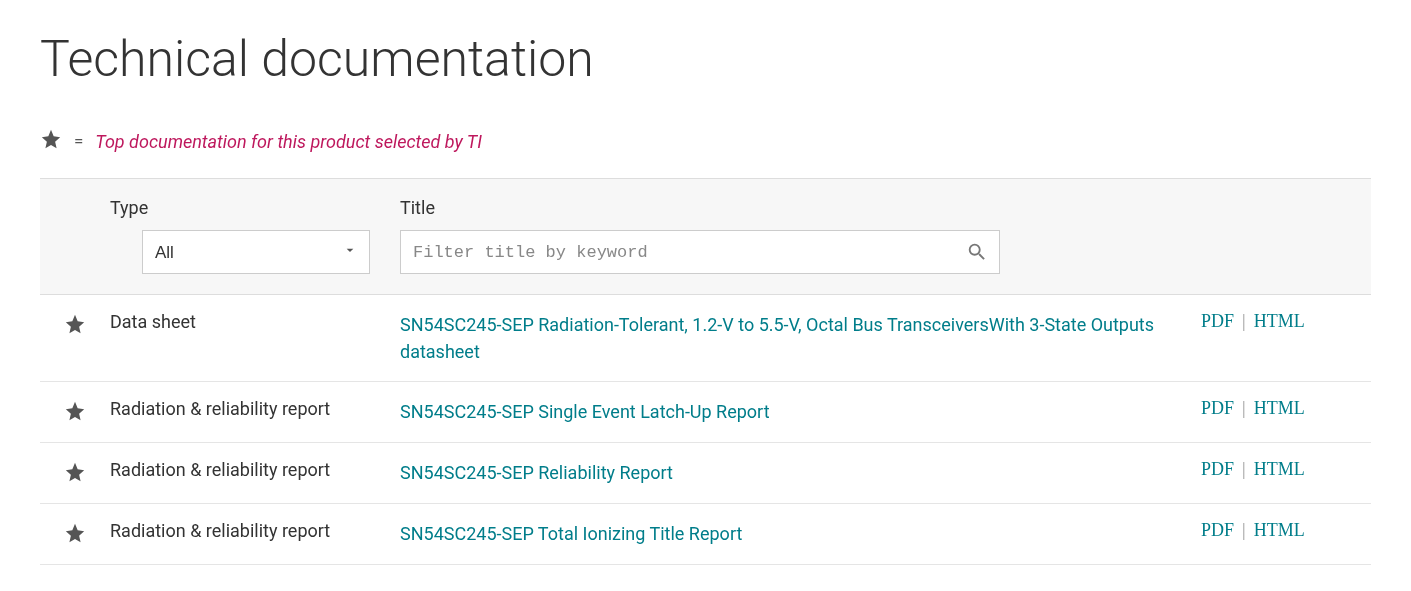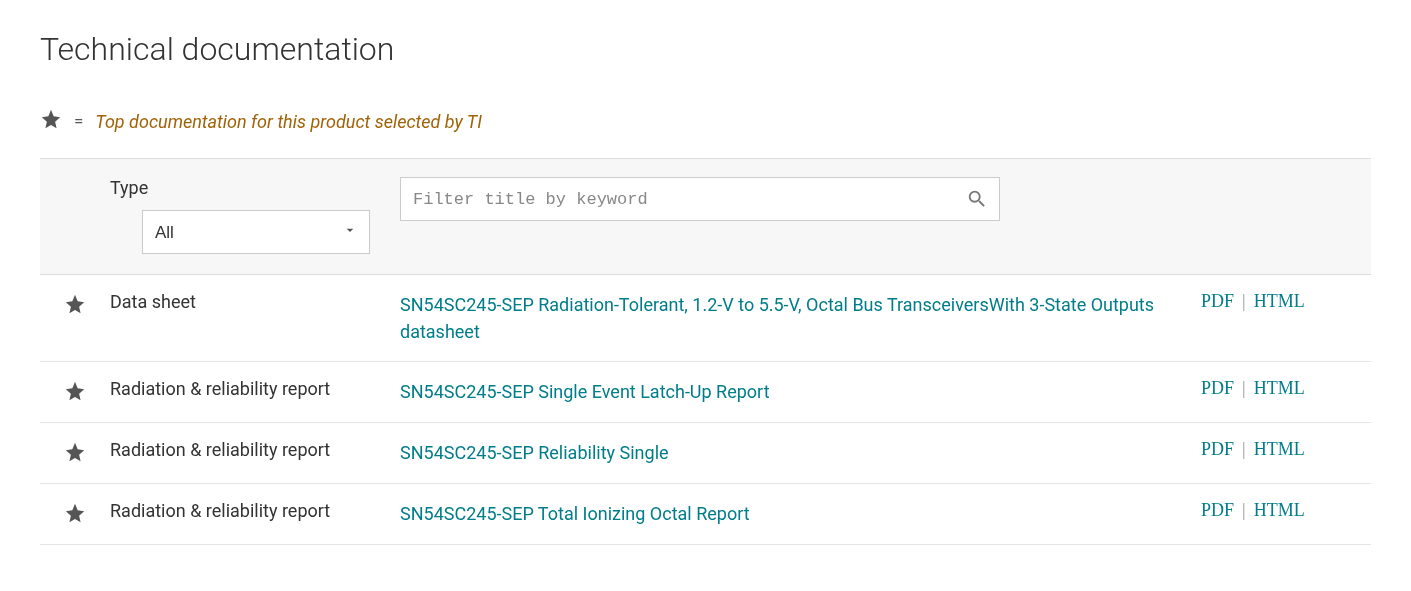--- a/index.html
+++ b/index.html
@@ -1,20 +1,20 @@
 <!DOCTYPE html>
 <html><head>
   <meta charset="utf-8">
   <style>
     * { box-sizing: border-box; margin: 0; padding: 0; }
     body { font-family: -apple-system, BlinkMacSystemFont, "Segoe UI", Roboto, Arial, sans-serif; background: #fff; color: #333; padding: 30px 40px; }
-    h1 { font-size: 32px; font-weight: 300; color: #333; margin-bottom: 40px; }
+    h1 { font-size: 50px; font-weight: 300; color: #333; margin-bottom: 40px; }
     .legend { display: flex; align-items: center; gap: 12px; margin-bottom: 24px; }
     .legend .eq { color: #555; font-size: 17px; }
-    .legend .desc { font-style: italic; color: #a16207; font-size: 18px; }
+    .legend .desc { font-style: italic; color: #be185d; font-size: 18px; }
     .star-icon { width: 22px; height: 22px; fill: #555; flex-shrink: 0; }
     .table-wrap { width: 100%; }
     .thead { background: #f7f7f7; border-top: 1px solid #ddd; border-bottom: 1px solid #ddd; padding: 18px 0 20px; display: flex; }
     .col-star { width: 70px; flex-shrink: 0; display: flex; justify-content: center; align-items: flex-start; padding-top: 2px; }
     .col-type { width: 290px; flex-shrink: 0; padding-right: 20px; }
     .col-title { flex: 1; padding-right: 20px; }
     .col-links { width: 170px; flex-shrink: 0; text-align: left; font-family: Liberation Serif, serif; }
     .th-label { font-size: 18px; color: #333; margin-bottom: 12px; display: block; }
     .select-wrap { position: relative; width: 260px; padding-left: 32px; }
     .select-wrap select { width: 100%; height: 44px; border: 1px solid #ccc; background: #fff; font-size: 17px; padding: 0 40px 0 12px; appearance: none; -webkit-appearance: none; color: #333; cursor: pointer; }
@@ -55,20 +55,21 @@
           <option>All</option>
         </select>
         <span class="chevron">
           <svg viewBox="0 0 24 24">
               <path d="M7 10l5 5 5-5z"></path>
             </svg>
         </span>
       </div>
     </div>
     <div class="col-title">
+      <span class="th-label">Title</span>
       <div class="input-wrap">
         <input type="text" placeholder="Filter title by keyword" style="">
         <span>
           <svg class="search-icon" viewBox="0 0 24 24">
               <path d="M15.5 14h-.79l-.28-.27A6.471 6.471 0 0016 9.5 6.5 6.5 0 109.5 16c1.61 0 3.09-.59 4.23-1.57l.27.28v.79l5 4.99L20.49 19l-4.99-5zM9.5 14C7.01 14 5 11.99 5 9.5S7.01 5 9.5 5 14 7.01 14 9.5 11.99 14 9.5 14z"></path>
             </svg>
         </span>
       </div>
     </div>
     <div class="col-links"></div>
@@ -95,27 +96,27 @@
         <div class="col-title"><a class="title-link">SN54SC245-SEP Single Event Latch-Up Report</a></div>
         <div class="col-links"><a class="fmt-link">PDF</a><span class="sep">|</span><a class="fmt-link">HTML</a></div>
       </div>
       <div class="row">
         <div class="col-star">
           <span><svg class="star-icon" viewBox="0 0 24 24">
               <path d="M12 2l2.9 6.9L22 10l-5.5 5 1.6 7L12 18.5 5.9 22l1.6-7L2 10l7.1-1.1z"></path>
             </svg></span>
         </div>
         <div class="col-type"><span class="type-text">Radiation &amp; reliability report</span></div>
-        <div class="col-title"><a class="title-link">SN54SC245-SEP Reliability Single</a></div>
+        <div class="col-title"><a class="title-link">SN54SC245-SEP Reliability Report</a></div>
         <div class="col-links"><a class="fmt-link">PDF</a><span class="sep">|</span><a class="fmt-link">HTML</a></div>
       </div>
       <div class="row">
         <div class="col-star">
           <span><svg class="star-icon" viewBox="0 0 24 24">
               <path d="M12 2l2.9 6.9L22 10l-5.5 5 1.6 7L12 18.5 5.9 22l1.6-7L2 10l7.1-1.1z"></path>
             </svg></span>
         </div>
         <div class="col-type"><span class="type-text">Radiation &amp; reliability report</span></div>
-        <div class="col-title"><a class="title-link">SN54SC245-SEP Total Ionizing Octal Report</a></div>
+        <div class="col-title"><a class="title-link">SN54SC245-SEP Total Ionizing Title Report</a></div>
         <div class="col-links"><a class="fmt-link">PDF</a><span class="sep">|</span><a class="fmt-link">HTML</a></div>
       </div>
     </div>
 </div>
 
 </body></html>

